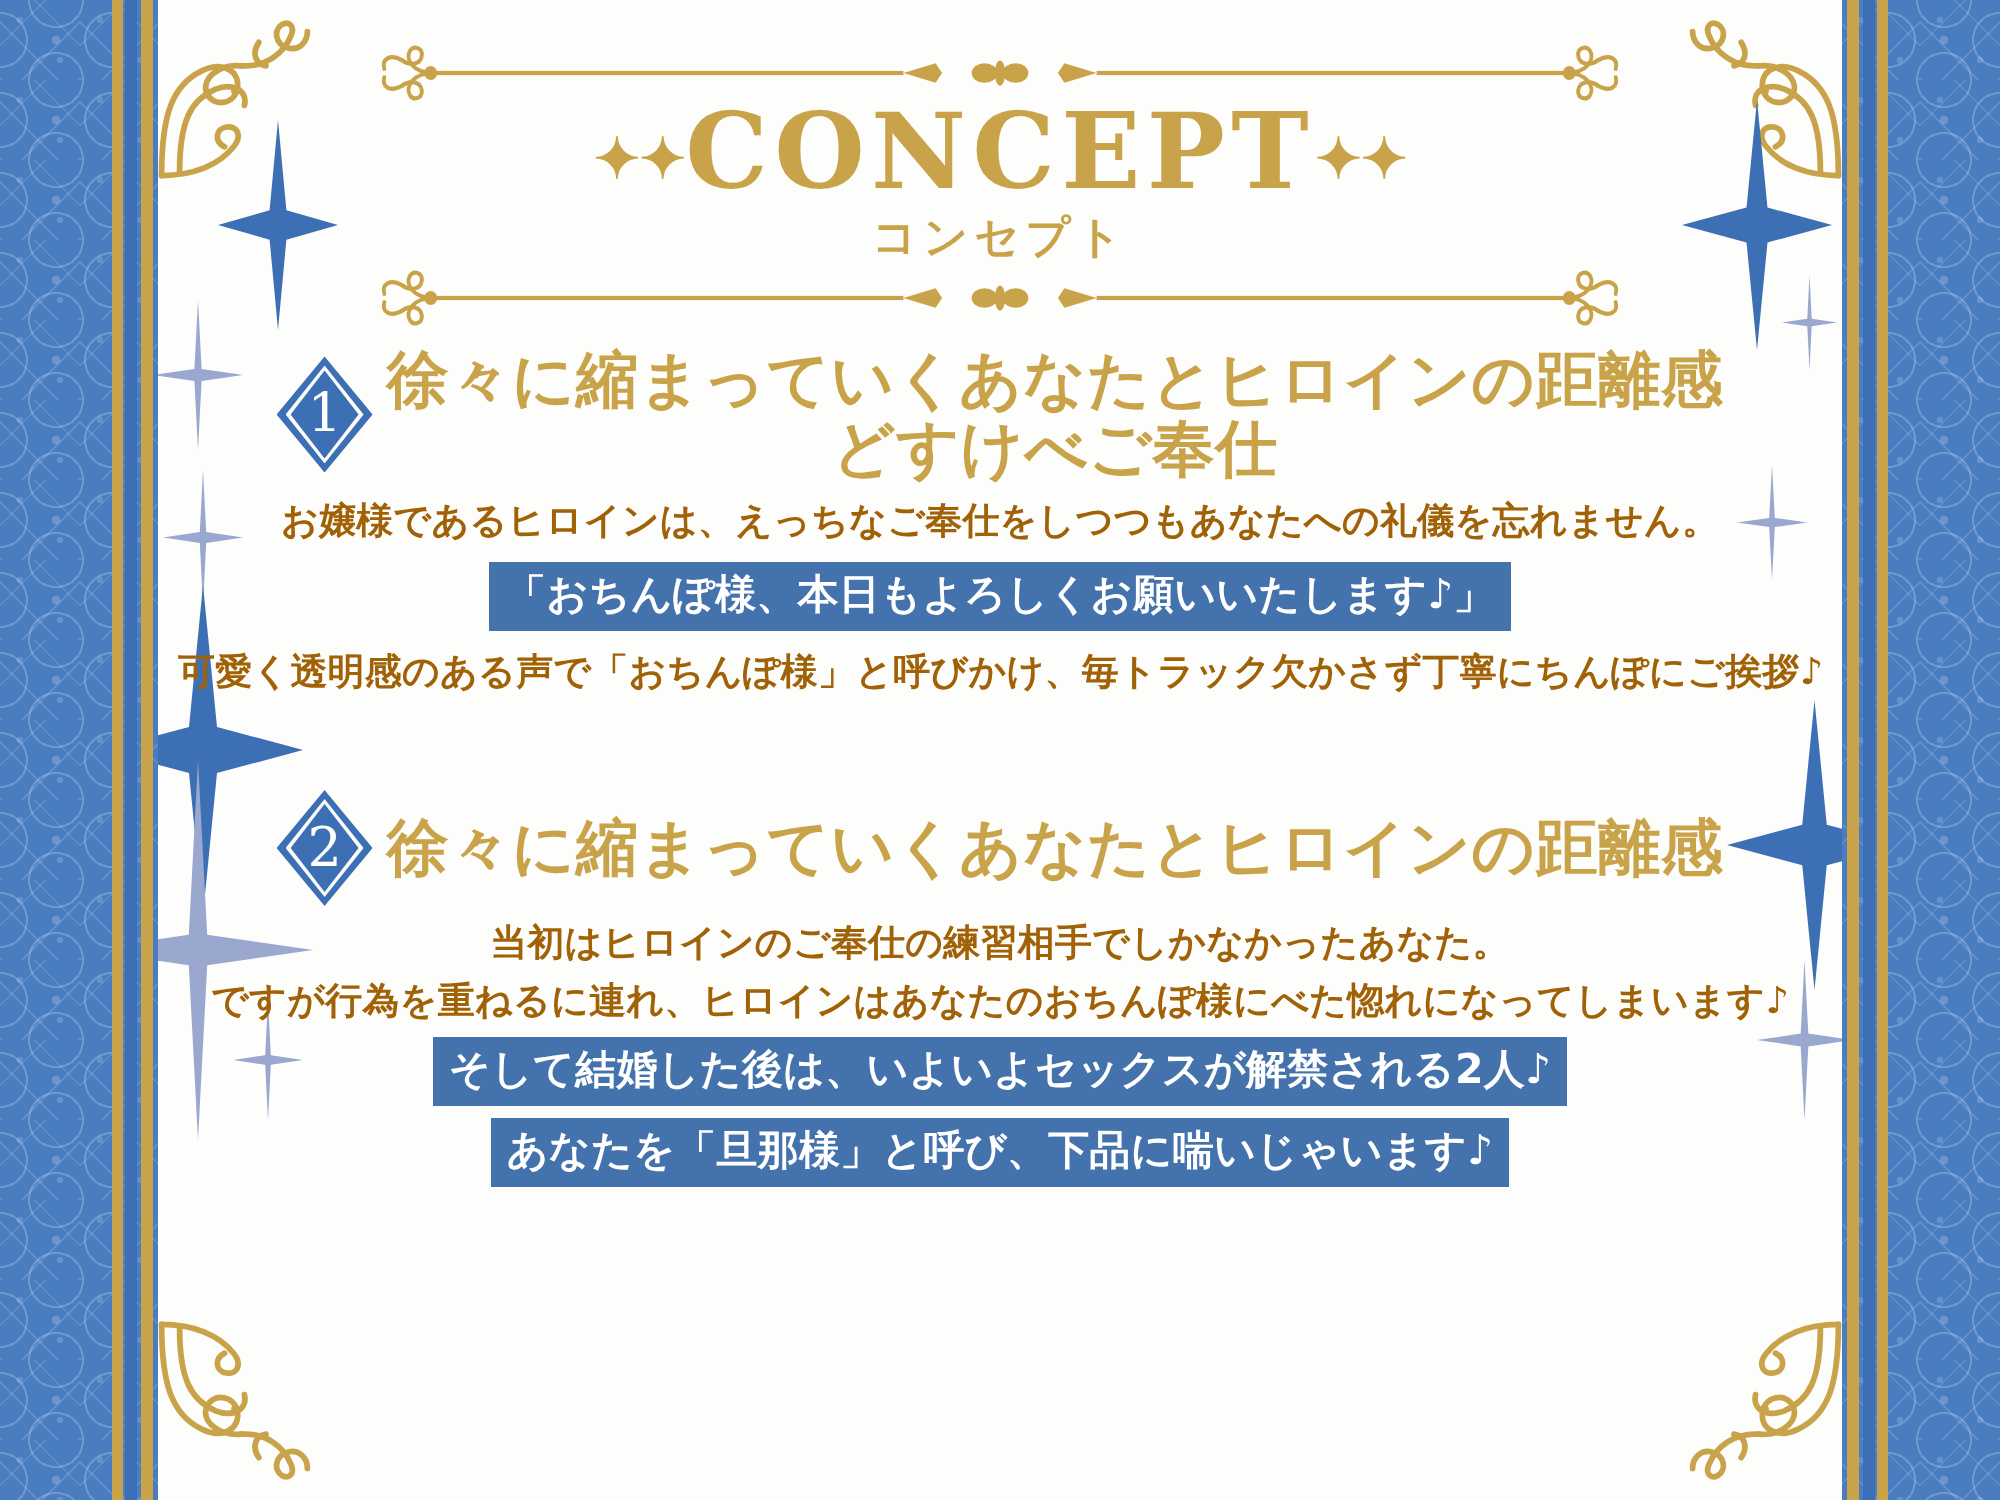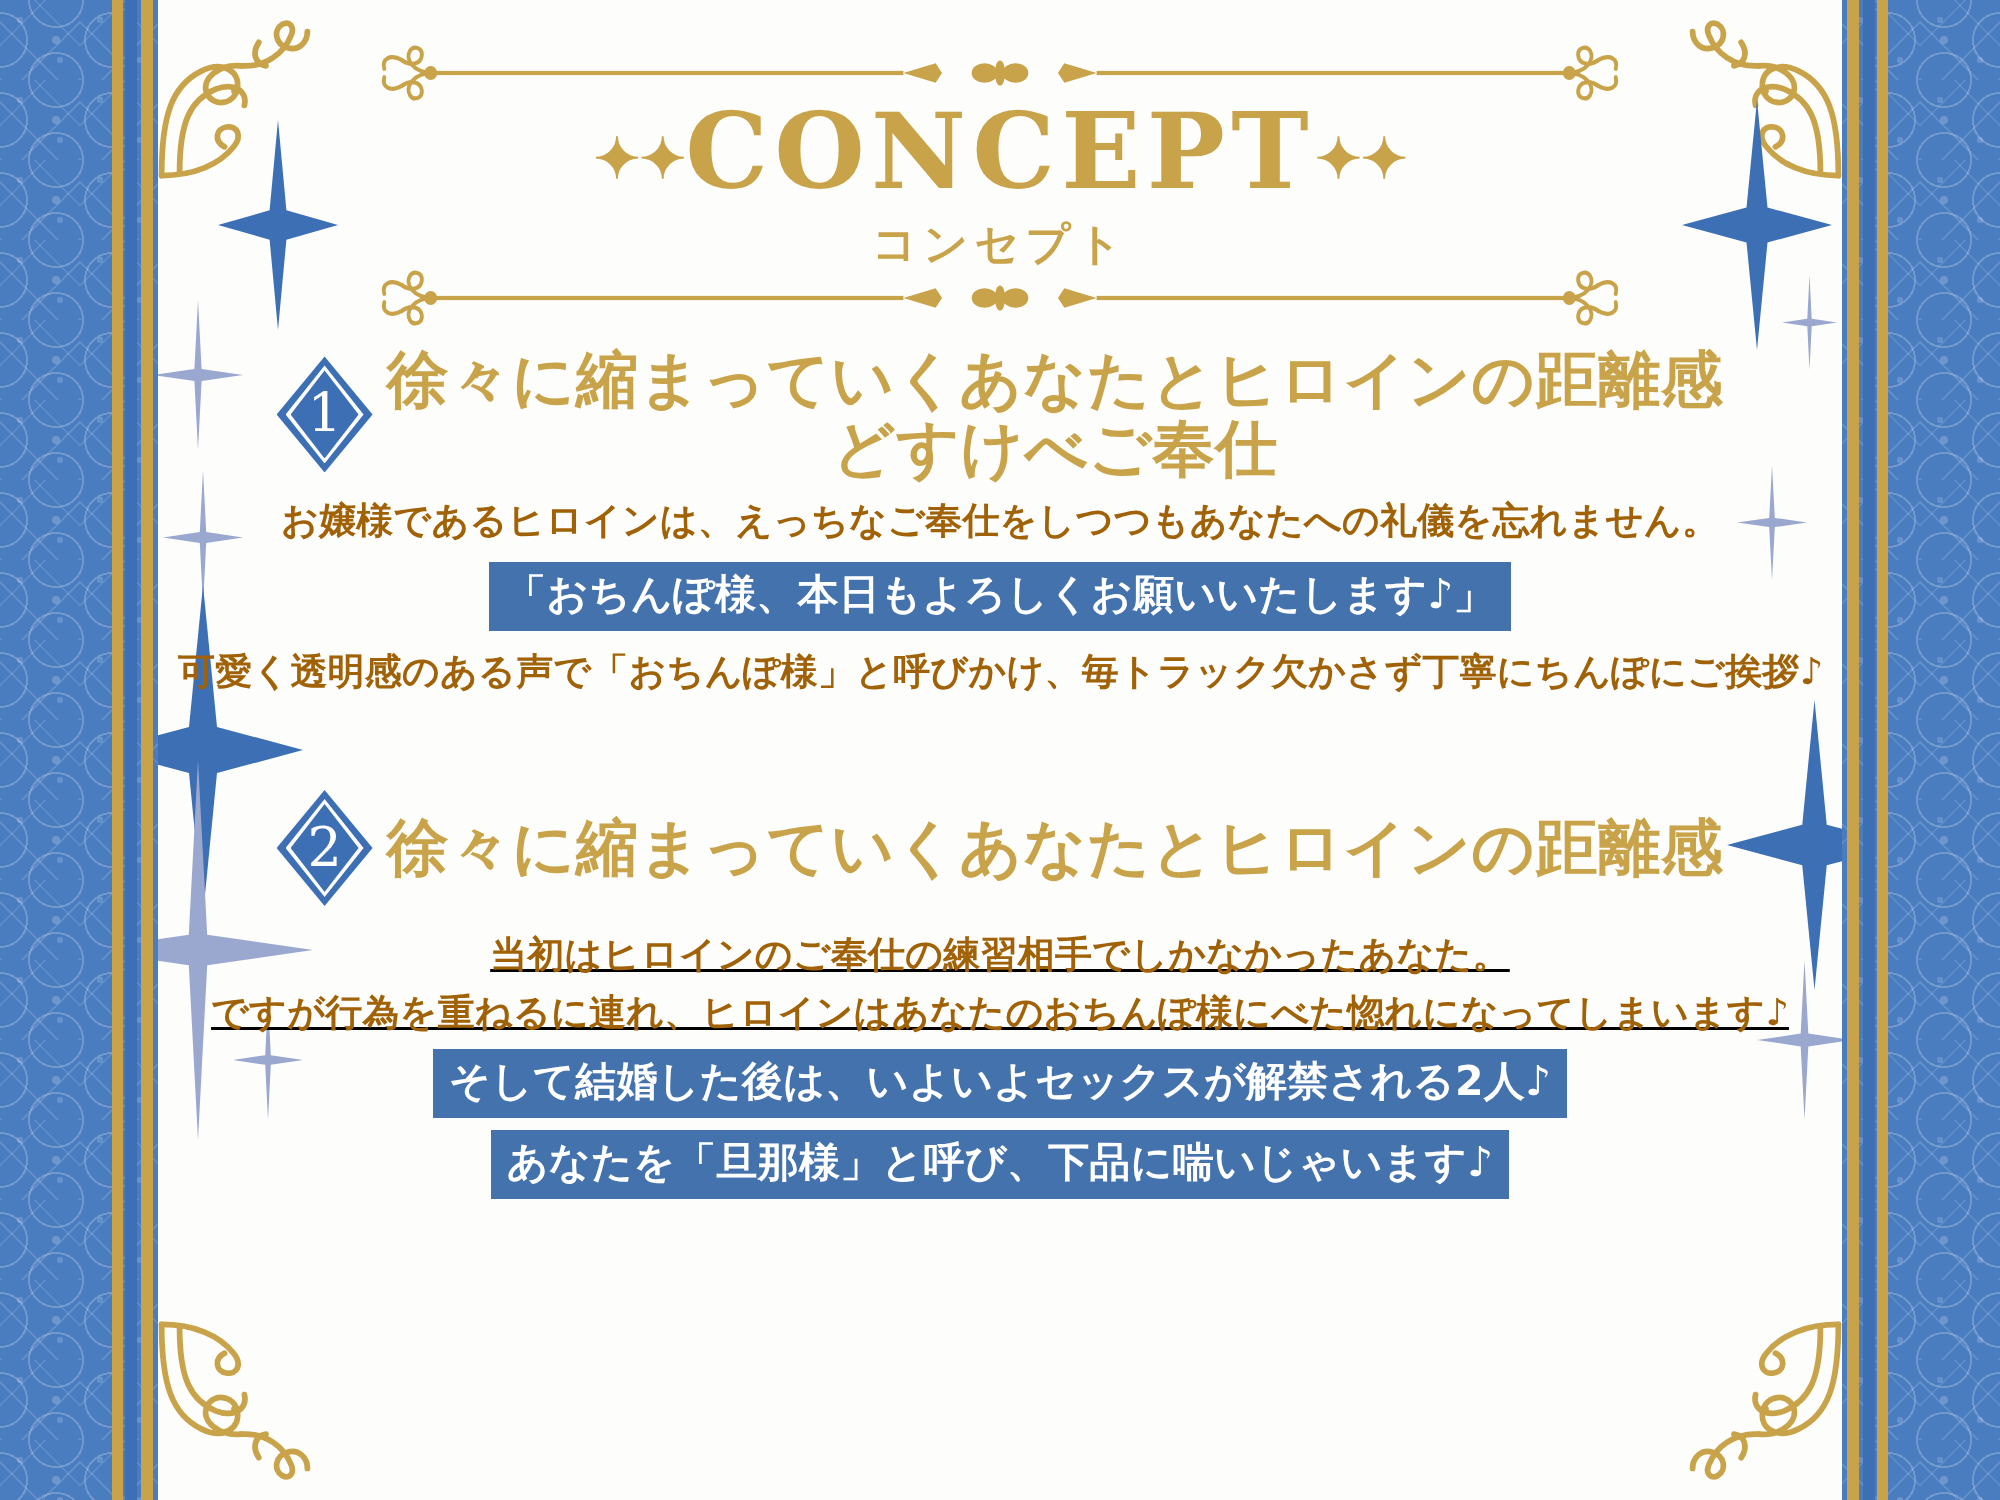--- a/index.html
+++ b/index.html
@@ -79,21 +79,21 @@
   #concept-title {
     position:absolute; top:100px; left:0; right:0;
     text-align:center;
     font-family:"DejaVu Serif","Liberation Serif",serif;
     font-size:104px; font-weight:700; letter-spacing:.06em;
     color:#c9a349; line-height:1;
     white-space:nowrap;
   }
   #concept-title .s { font-size:56px; vertical-align:.18em; letter-spacing:-.02em; }
   #concept-sub {
-    position:absolute; top:215px; left:0; right:0;
+    position:absolute; top:208px; left:0; right:0;
     text-align:center;
     font-family:Liberation Sans, sans-serif;
     font-size:44px; font-weight:700; letter-spacing:.14em;
     color:#c9a349;
   }
 
   
   .sec-head { display:flex; align-items:center; justify-content:center; gap:14px; }
   .badge {
     position:relative; width:96px; height:116px; flex:0 0 auto;
@@ -137,21 +137,21 @@
   }
   .boxwrap { text-align:center; }
 
   #s1 { position:absolute; top:345px; left:20px; right:20px; }
   #s1 .sec-head { margin-bottom:10px; }
   #s1 .body { margin-top:14px; }
   #s1 .body > * + * { margin-top:18px; }
 
   #s2 { position:absolute; top:790px; left:20px; right:20px; }
   #s2 .sec-head { margin-bottom:12px; }
-  #s2 .body { margin-top:26px;text-decoration:underline; }
+  #s2 .body { margin-top:14px; }
   #s2 .body > * + * { margin-top:12px; }
 </style>
 </head>
 <body>
 
 <div id="page">
   <div class="lace left"></div>
   <div class="lace right"></div>
 
   <div class="rails left">

